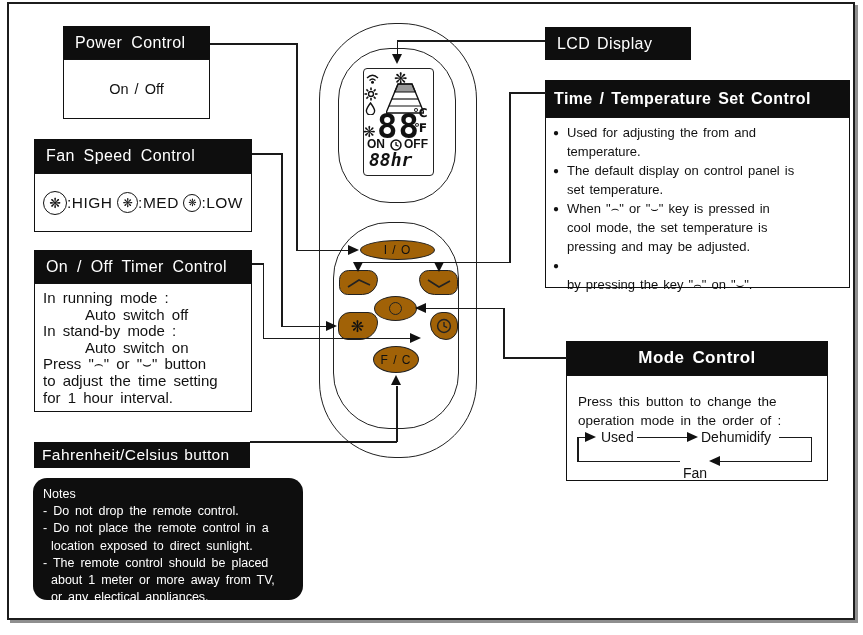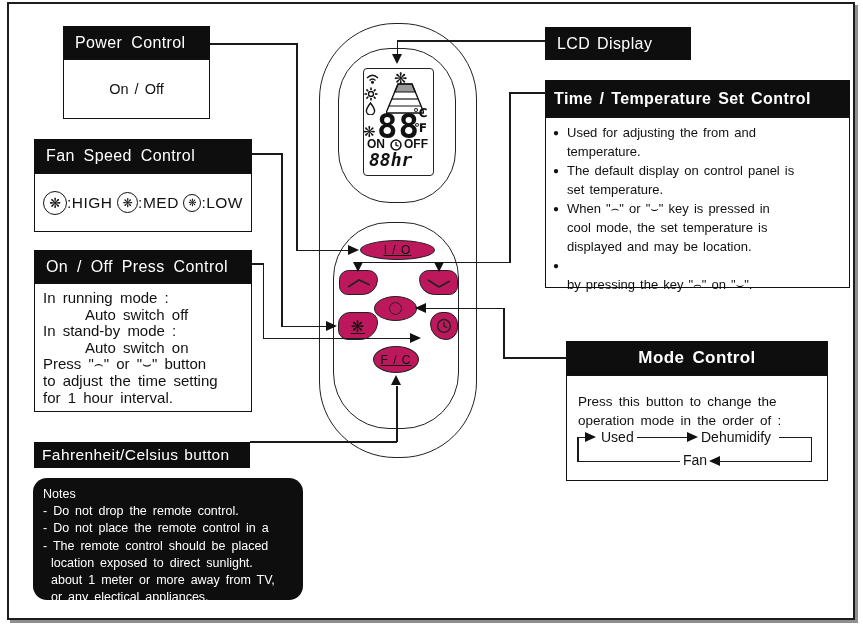--- a/index.html
+++ b/index.html
@@ -22,22 +22,22 @@
   .ttline{display:flex;font-size:13px;line-height:19px;word-spacing:1.5px;white-space:nowrap;}
   .ttline .dot{width:14px;padding-left:7px;font-size:10px;flex:none;}
   .ttline.cont .dot{visibility:hidden;}
   .ln{position:absolute;background:#1a1a1a;}
   .tri{position:absolute;width:0;height:0;}
   .tri.r{border-top:5px solid transparent;border-bottom:5px solid transparent;border-left:11px solid #111;}
   .tri.l{border-top:5px solid transparent;border-bottom:5px solid transparent;border-right:11px solid #111;}
   .tri.d{border-left:5px solid transparent;border-right:5px solid transparent;border-top:10px solid #111;}
   .tri.u{border-left:5px solid transparent;border-right:5px solid transparent;border-bottom:10px solid #111;}
   .shape{position:absolute;border:1.7px solid #222;box-sizing:border-box;background:#fff;}
-  .btn{position:absolute;border:1.6px solid #222;box-sizing:border-box;background:#be185d;
-       display:flex;align-items:center;justify-content:center;font-size:12px;letter-spacing:1px;text-decoration:underline;}
+  .btn{position:absolute;border:1.6px solid #222;box-sizing:border-box;background:#a16207;
+       display:flex;align-items:center;justify-content:center;font-size:12px;letter-spacing:1px;}
   .fanrow{display:flex;align-items:center;justify-content:space-between;padding:0 8px;}
   .fanitem{display:inline-flex;align-items:center;}
   .fancircle{display:inline-flex;align-items:center;justify-content:center;border:1.6px solid #111;
              border-radius:50%;}
   .fancircle.high{width:22px;height:22px;font-size:14px;}
   .fancircle.med{width:19px;height:19px;font-size:12px;}
   .fancircle.low{width:16px;height:16px;font-size:10px;}
   .fanlabel{font-size:15.5px;letter-spacing:.5px;}
   .lcdtxt{position:absolute;line-height:1;}
   .cyc{position:absolute;font-size:14px;line-height:15px;white-space:nowrap;}
@@ -69,21 +69,21 @@
       </span>
 
       <span class="fanitem">
         <span class="fancircle low">
           <span>❋</span>
         </span>
         <span class="fanlabel">:LOW</span>
       </span>
     </div>
 
-  <div class="hdr" style="left:34px;top:250px;width:218px;height:33px;">On / Off Press Control</div>
+  <div class="hdr" style="left:34px;top:250px;width:218px;height:33px;">On / Off Timer Control</div>
   <div class="bod" style="left:34px;top:283px;width:218px;height:129px;padding:6px 0 0 8px;">
 
       <div class="tline">In running mode :</div>
 
       <div class="tline ind">Auto switch off</div>
 
       <div class="tline">In stand-by mode :</div>
 
       <div class="tline ind">Auto switch on</div>
 
@@ -97,23 +97,23 @@
   <div class="hdr" style="left:34px;top:442px;width:216px;height:26px;font-size:15.5px;word-spacing:1px;padding-left:8px;">Fahrenheit/Celsius button</div>
 
   <div class="notes" style="left:33px;top:478px;width:270px;height:122px;">
     <div class="nline">Notes</div>
     <div>
 
         <div class="nline">- Do not drop the remote control.</div>
 
         <div class="nline">- Do not place the remote control in a</div>
 
+        <div class="nline ind">location exposed to direct sunlight.</div>
+
         <div class="nline">- The remote control should be placed</div>
-
-        <div class="nline ind">location exposed to direct sunlight.</div>
 
         <div class="nline ind">about 1 meter or more away from TV,</div>
 
         <div class="nline ind">or any electical appliances.</div>
       </div>
   </div>
 
   <div class="hdr" style="left:545px;top:27px;width:146px;height:33px;word-spacing:2px;">LCD Display</div>
 
   <div class="hdr bold" style="left:545px;top:80px;width:305px;height:37px;font-size:16px;word-spacing:2px;padding-left:9px;">Time / Temperature Set Control</div>
@@ -144,21 +144,21 @@
         <span>When "⌢" or "⌣" key is pressed in</span>
       </div>
 
       <div class="ttline cont">
         <span class="dot">●</span>
         <span>cool mode, the set temperature is</span>
       </div>
 
       <div class="ttline cont">
         <span class="dot">●</span>
-        <span>displayed and may be location.</span>
+        <span>pressing and may be adjusted.</span>
       </div>
 
       <div class="ttline b">
         <span class="dot">●</span>
       </div>
 
       <div class="ttline cont">
         <span class="dot">●</span>
         <span>by pressing the key "⌢" on "⌣".</span>
       </div>
@@ -175,21 +175,21 @@
   <div class="ln" style="left:577px;top:437px;width:1.6px;height:25px;"></div>
   <div class="ln" style="left:577px;top:436.5px;width:8px;height:1.6px;"></div>
   <div class="tri r" style="left:585px;top:432px;"></div>
   <div class="cyc" style="left:601px;top:430px;">Used</div>
   <div class="ln" style="left:637px;top:436.5px;width:50px;height:1.6px;"></div>
   <div class="tri r" style="left:687px;top:432px;"></div>
   <div class="cyc" style="left:701px;top:430px;">Dehumidify</div>
   <div class="ln" style="left:779px;top:436.5px;width:33px;height:1.6px;"></div>
   <div class="ln" style="left:810.5px;top:437px;width:1.6px;height:25px;"></div>
   <div class="ln" style="left:577px;top:460.5px;width:103px;height:1.6px;"></div>
-  <div class="cyc" style="left:683px;top:453px;">Fan</div>
+  <div class="cyc" style="left:683px;top:466px;">Fan</div>
   <div class="tri l" style="left:709px;top:456px;"></div>
   <div class="ln" style="left:720px;top:460.5px;width:92px;height:1.6px;"></div>
 
   <div class="shape" style="left:319px;top:23px;width:158px;height:435px;border-radius:76px;"></div>
   <div class="shape" style="left:338px;top:48px;width:118px;height:155px;border-radius:52px;"></div>
   <div class="shape" style="left:333px;top:222px;width:126px;height:207px;border-radius:56px;"></div>
 
   <div class="shape" style="left:363px;top:68px;width:71px;height:108px;border-radius:4px;"></div>
   <div class="lcdtxt" style="left:365px;top:71px;">
     <svg width="15" height="12" viewBox="0 0 15 12">

